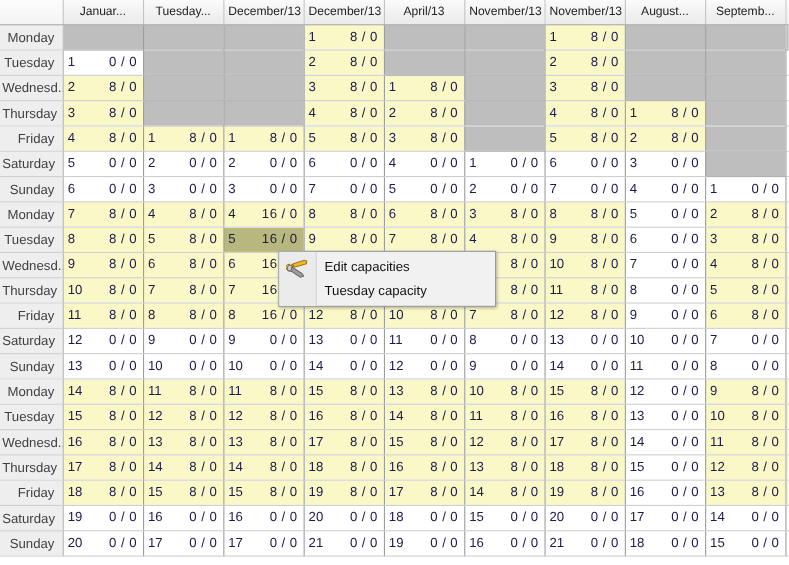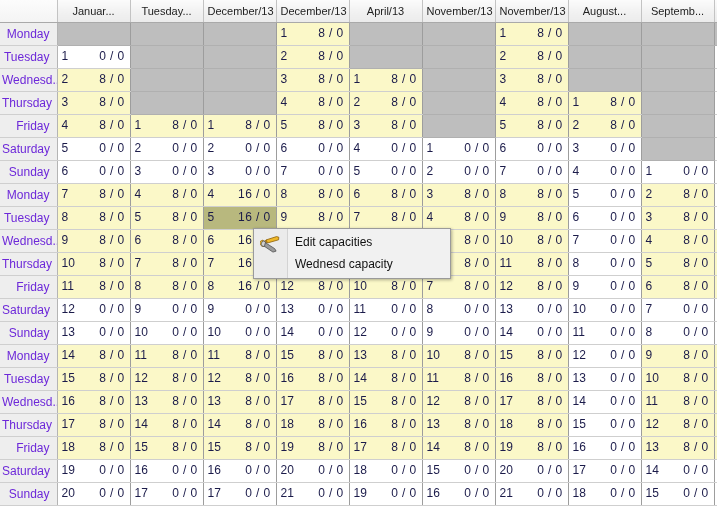--- a/index.html
+++ b/index.html
@@ -44,21 +44,21 @@
   }
 
   tbody th.rowlabel {
     height: 23px;
     padding: 0 7px 0 2px;
     background: #eeeeee;
     border-right: 1px solid #b4b4b4;
     border-bottom: 1px solid #cfcfcf;
     font-weight: normal;
     font-size: 12px;
-    color: #6d28d9;
+    color: #404040;
     text-align: right;
     white-space: nowrap;
     overflow: hidden;
   }
 
   tbody td.cell {
     height: 23px;
     padding: 0 5px 0 4px;
     border-right: 1px solid #9d9d9d;
     border-bottom: 1px solid #cfcfcf;
@@ -1267,17 +1267,17 @@
         <g transform="rotate(20 12 13)">
           <path d="M4.0 12.0 L15.5 14.6 L17.6 16.4 L15.0 18.4 L3.8 15.6 Z" fill="#9b9b9b" stroke="#4d4d4d" stroke-width="0.7"></path>
           <path d="M2.0 11.2 C0.6 12.4 0.8 15.6 2.6 16.4 L5.0 16.2 L4.6 11.2 Z" fill="#d0d0d0" stroke="#4d4d4d" stroke-width="0.7"></path>
         </g>
       </svg>
     </div>
     <div class="mi">
       <span>Edit capacities</span>
     </div>
     <div class="mi">
-      <span>Wednesd capacity</span>
+      <span>Tuesday capacity</span>
     </div>
   </div>
 
 </div>
 
 </body></html>

